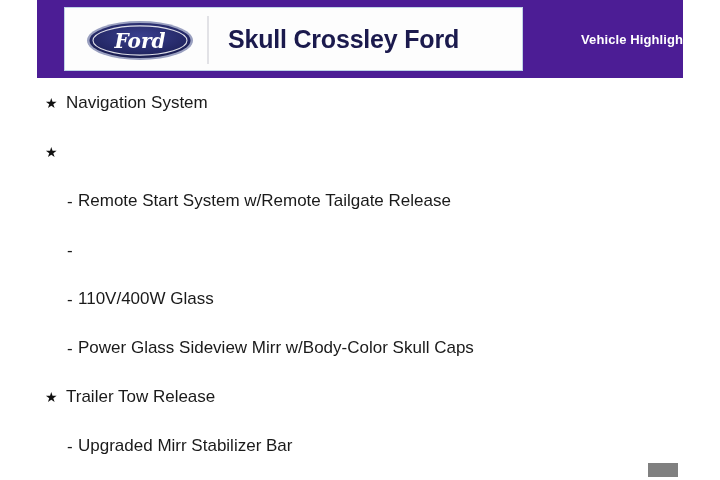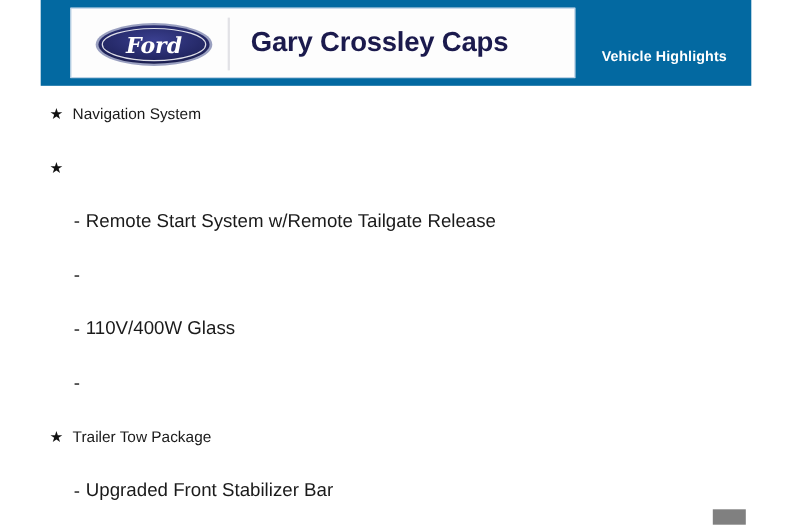--- a/index.html
+++ b/index.html
@@ -15,21 +15,21 @@
     position: relative;
   }
 
   
   .header-bar {
     position: absolute;
     left: 37px;
     top: 0;
     width: 646px;
     height: 78px;
-    background: #0369a1;
+    background: #4c1d95;
     display: flex;
     align-items: center;
   }
 
   .logo-box {
     position: absolute;
     left: 27px;              
     top: 7px;
     width: 459px;            
     height: 64px;
@@ -65,29 +65,28 @@
     transform: translateY(-50%);
     font-size: 25px;
     font-weight: bold;
     color: #1b1a4d;
     letter-spacing: -0.2px;
     white-space: nowrap;
   }
 
   .vehicle-highlights {
     position: absolute;
-    left: 510px;             
+    left: 544px;             
     top: 50%;
     transform: translateY(-50%);
     font-size: 13px;
     font-weight: bold;
     color: #ffffff;
     letter-spacing: 0.1px;
     white-space: nowrap;
-    margin-top: 12px;
   }
 
   
   .feature-list {
     position: absolute;
     left: 0;
     top: 78px;
     width: 720px;
   }
 
@@ -104,21 +103,21 @@
     font-size: 14px;
     color: #111111;
     line-height: 1;
     top: 50%;
     transform: translateY(-50%);
   }
 
   .feature-row.level-0 .feature-text {
     position: absolute;
     left: 66px;
-    font-size: 14px;
+    font-size: 17px;
     color: #1a1a1a;
     white-space: nowrap;
   }
 
   .feature-row.level-1 .sub-dash {
     position: absolute;
     left: 67px;
     font-size: 17px;
     color: #1a1a1a;
     line-height: 1;
@@ -160,21 +159,21 @@
         </radialGradient>
       </defs>
       <ellipse cx="54" cy="20.5" rx="53" ry="19.5" fill="#9aa0c0"></ellipse>
       <ellipse cx="54" cy="20.5" rx="50.5" ry="17.5" fill="url(#ovalGrad)"></ellipse>
       <ellipse cx="54" cy="20.5" rx="47" ry="14.6" fill="none" stroke="#ffffff" stroke-width="1.1" opacity="0.85"></ellipse>
       <text x="54" y="28" text-anchor="middle" font-family="'DejaVu Serif', serif" font-size="20" font-style="italic" font-weight="bold" fill="#ffffff">Ford</text>
     </svg>
 
     <div class="logo-divider"></div>
 
-    <div class="dealer-name">Gary Crossley Caps</div>
+    <div class="dealer-name">Skull Crossley Ford</div>
   </div>
 
   <div class="vehicle-highlights">Vehicle Highlights</div>
 </div>
 
 <div class="feature-list">
 
   <div class="feature-row level-0">
     <span class="bullet-star">★</span>
     <span class="feature-text">Navigation System</span>
@@ -193,27 +192,28 @@
     <span class="sub-dash">-</span>
   </div>
 
   <div class="feature-row level-1">
     <span class="sub-dash">-</span>
     <span class="feature-text">110V/400W Glass</span>
   </div>
 
   <div class="feature-row level-1">
     <span class="sub-dash">-</span>
+    <span class="feature-text">Power Glass Sideview Mirr w/Body-Color Skull Caps</span>
   </div>
 
   <div class="feature-row level-0">
     <span class="bullet-star">★</span>
-    <span class="feature-text">Trailer Tow Package</span>
-  </div>
-
-  <div class="feature-row level-1">
-    <span class="sub-dash">-</span>
-    <span class="feature-text">Upgraded Front Stabilizer Bar</span>
+    <span class="feature-text">Trailer Tow Release</span>
+  </div>
+
+  <div class="feature-row level-1">
+    <span class="sub-dash">-</span>
+    <span class="feature-text">Upgraded Mirr Stabilizer Bar</span>
   </div>
 
 </div>
 
 <div class="corner-marker"></div>
 
 </body></html>

